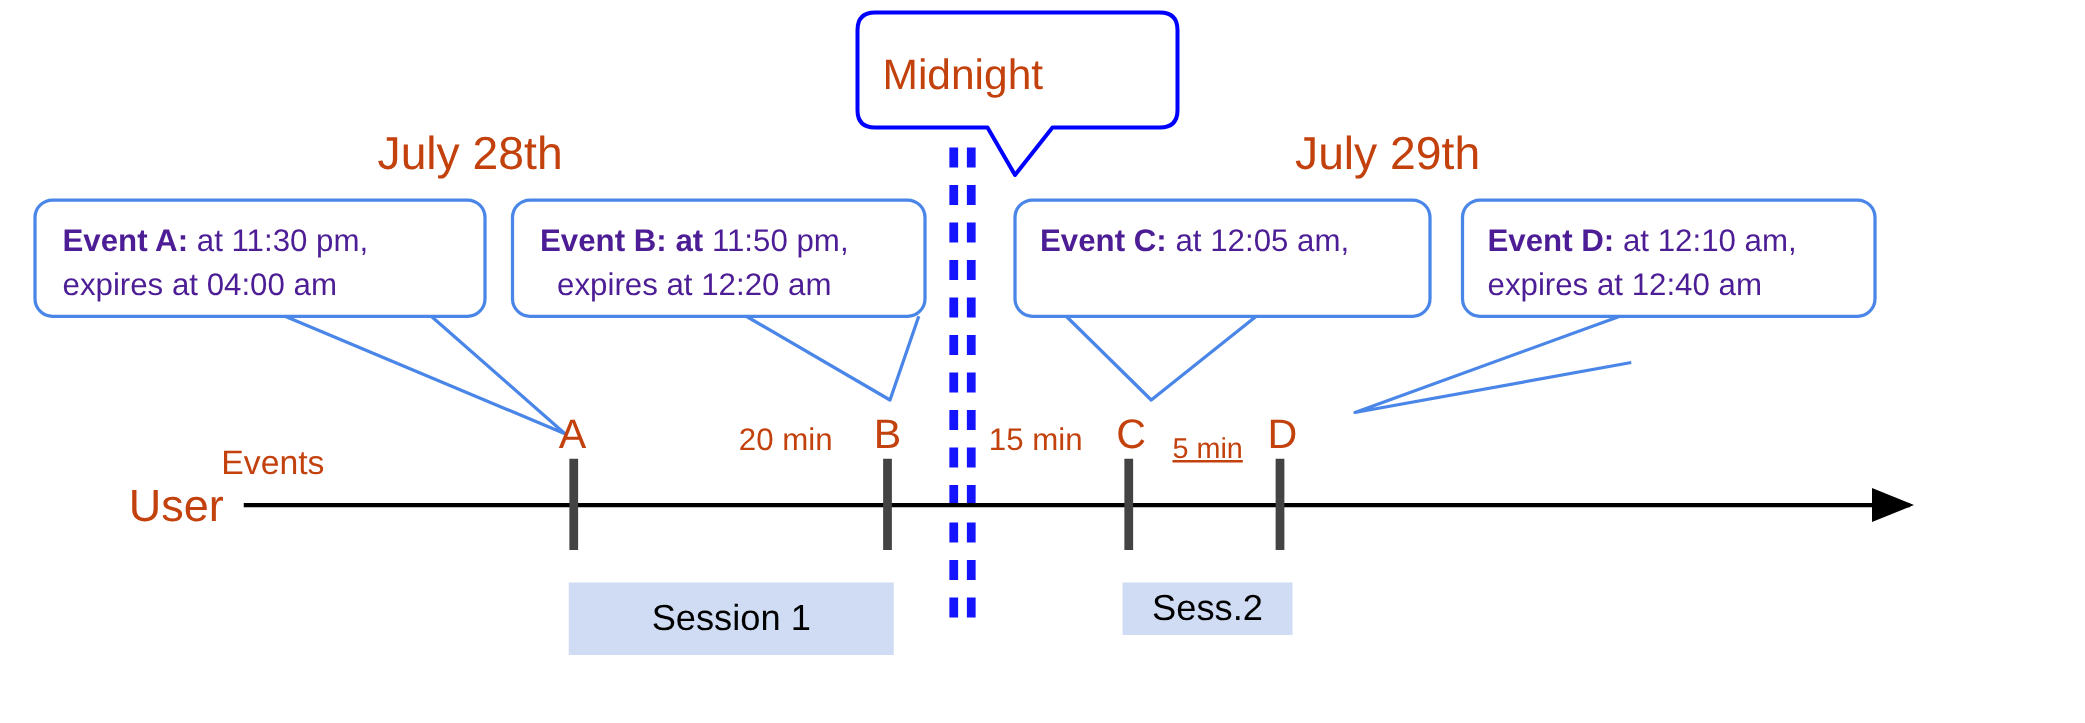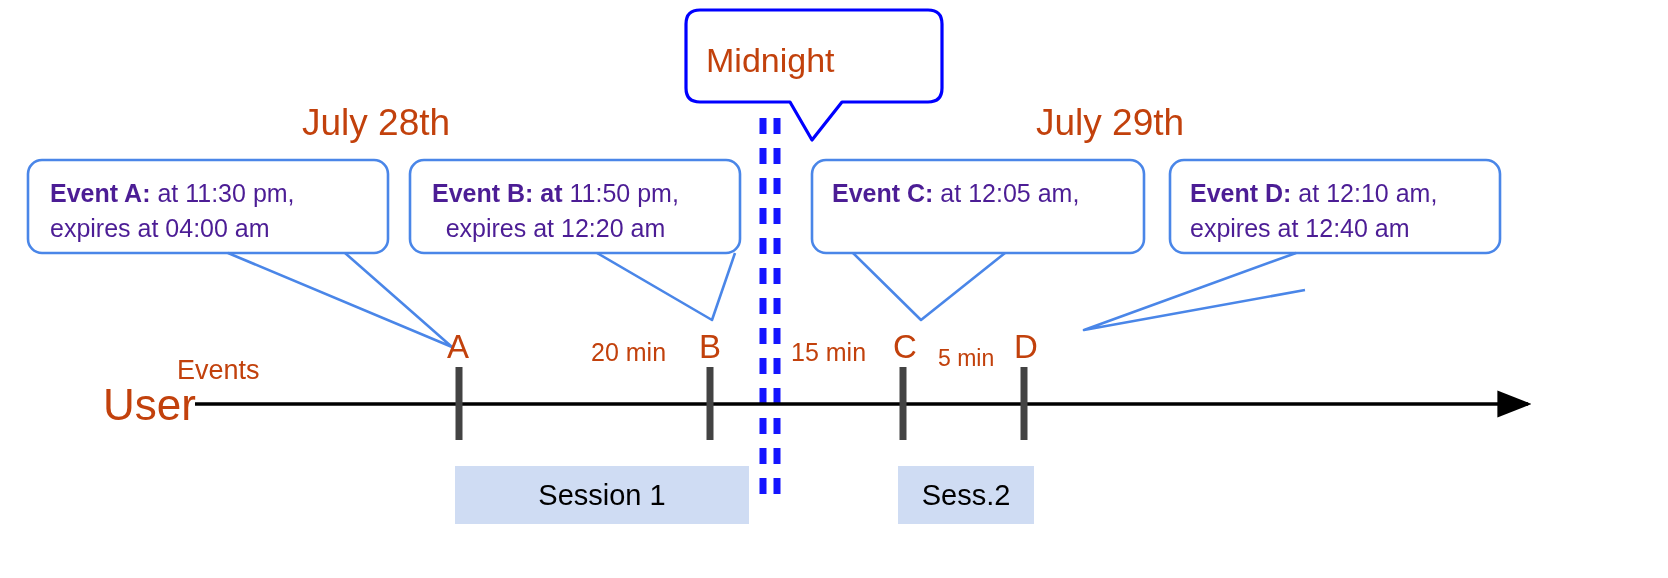--- a/index.html
+++ b/index.html
@@ -41,21 +41,21 @@
   
   .callout-text {
     position: absolute;
     font-size: 25px;
     line-height: 35px;
     color: #4c1d95;
     white-space: nowrap;
   }
   .callout-text b { font-weight: bold; }
   
-  .user-label { font-size: 44px; line-height: 40px; }
+  .user-label { font-size: 36px; line-height: 40px; }
   .events-label { font-size: 27px; line-height: 32px; }
   .tick-label { font-size: 33px; line-height: 36px; }
   .gap-label { font-size: 25px; line-height: 28px; }
   .gap-label-small { font-size: 23px; line-height: 26px; }
   
   .session-box {
     position: absolute;
     background: #cfdcf3;
     display: flex;
     align-items: center;
@@ -156,22 +156,22 @@
   <div class="txt user-label" style="left:103px; top:385px;">User</div>
   <div class="txt events-label" style="left:177px; top:330px;margin-top:24px;">Events</div>
 
   <div class="txt tick-label" style="left:447px; top:329px;">A</div>
   <div class="txt tick-label" style="left:699px; top:329px;">B</div>
   <div class="txt tick-label" style="left:893px; top:329px;">C</div>
   <div class="txt tick-label" style="left:1014px; top:329px;">D</div>
 
   <div class="txt gap-label" style="left:591px; top:338px;">20 min</div>
   <div class="txt gap-label" style="left:791px; top:338px;">15 min</div>
-  <div class="txt gap-label-small" style="left:938px; top:345px;">5 min</div>
+  <div class="txt gap-label-small" style="left:938px; top:345px;text-decoration:underline;">5 min</div>
 
-  <div class="session-box" style="left:455px; top:466px; width:294px; height:58px;">
+  <div class="session-box" style="left:455px; top:466px; width:260px; height:58px;">
     <span>Session 1</span>
   </div>
-  <div class="session-box" style="left:898px; top:466px; width:136px; height:58px;">
+  <div class="session-box" style="left:898px; top:466px; width:136px; height:42px;">
     <span>Sess.2</span>
   </div>
 
 </div>
 
 </body></html>

